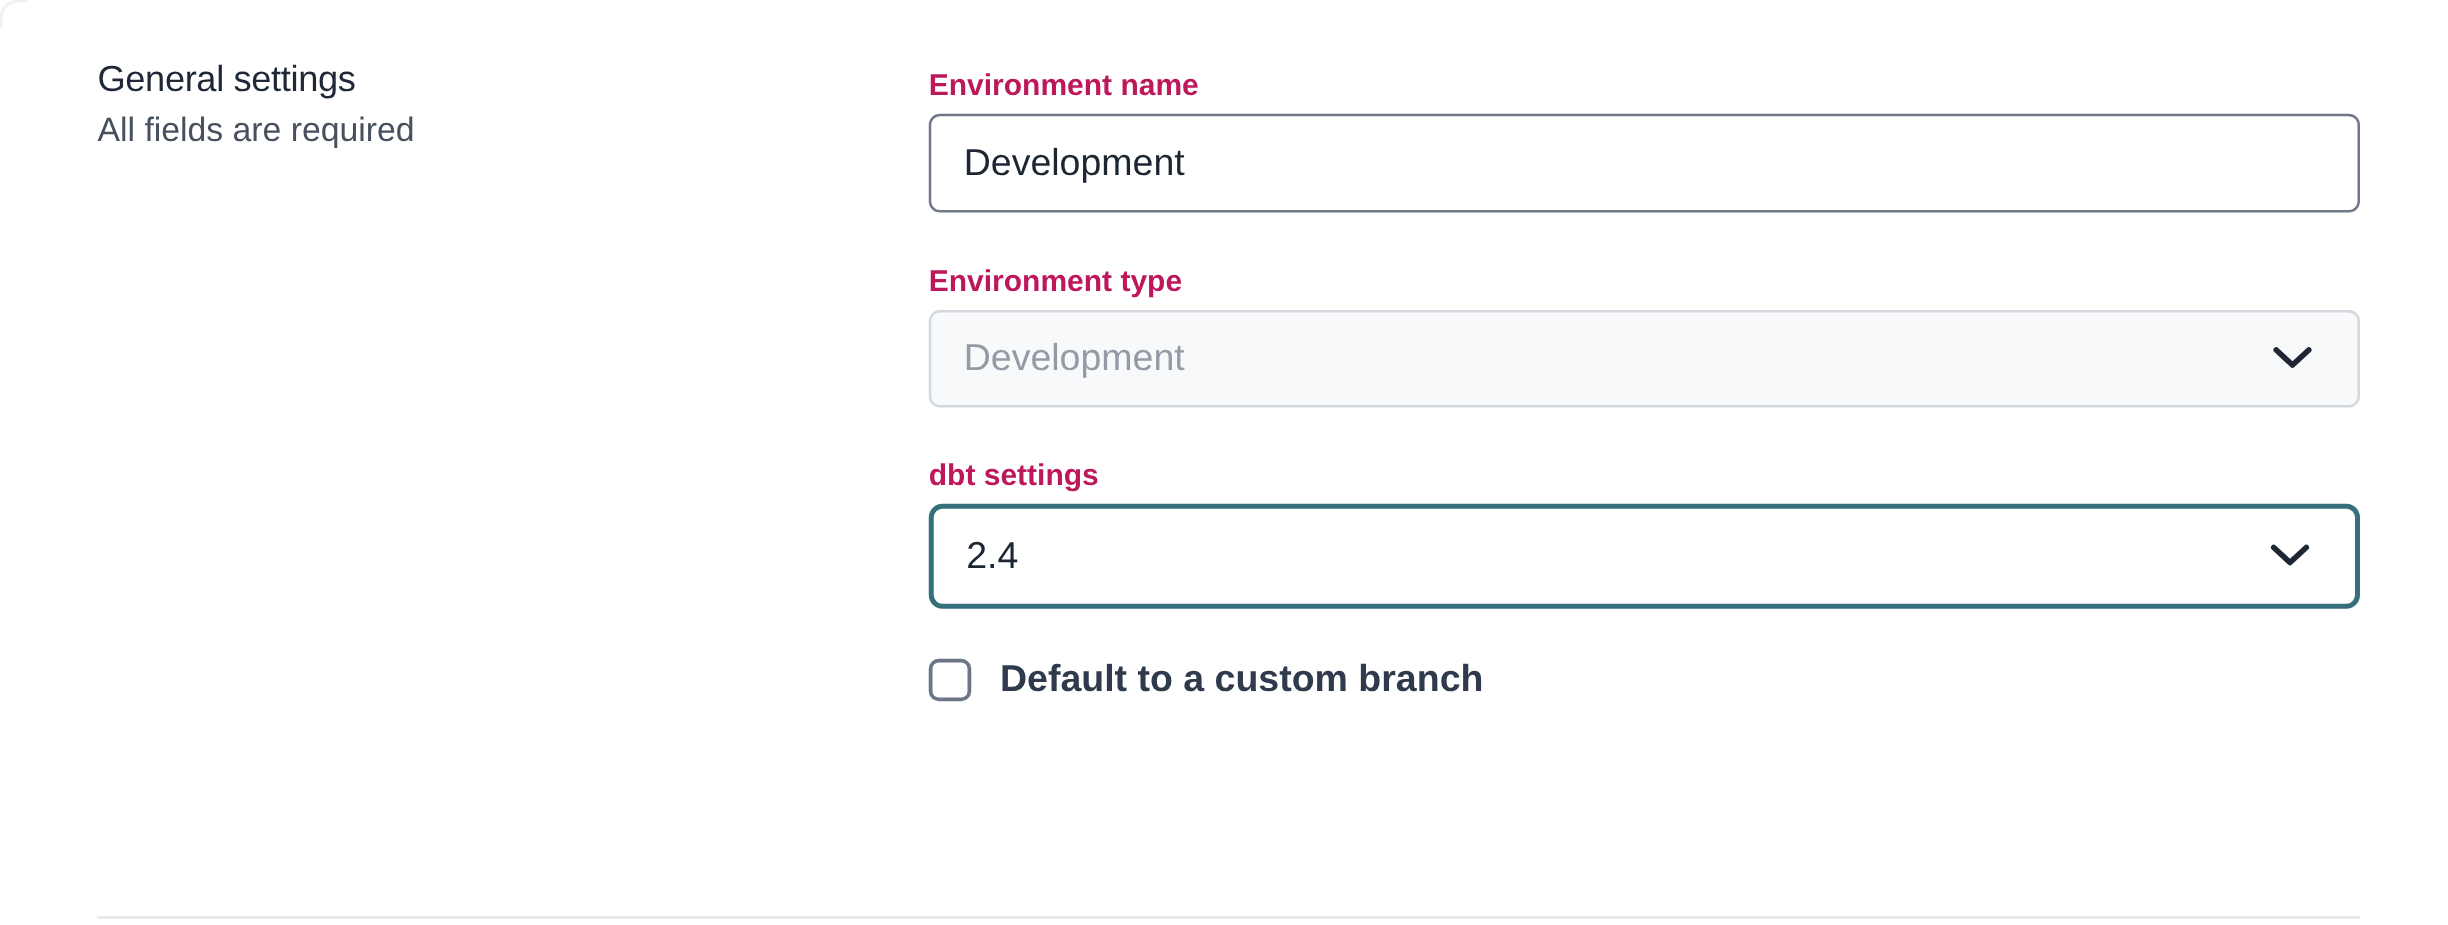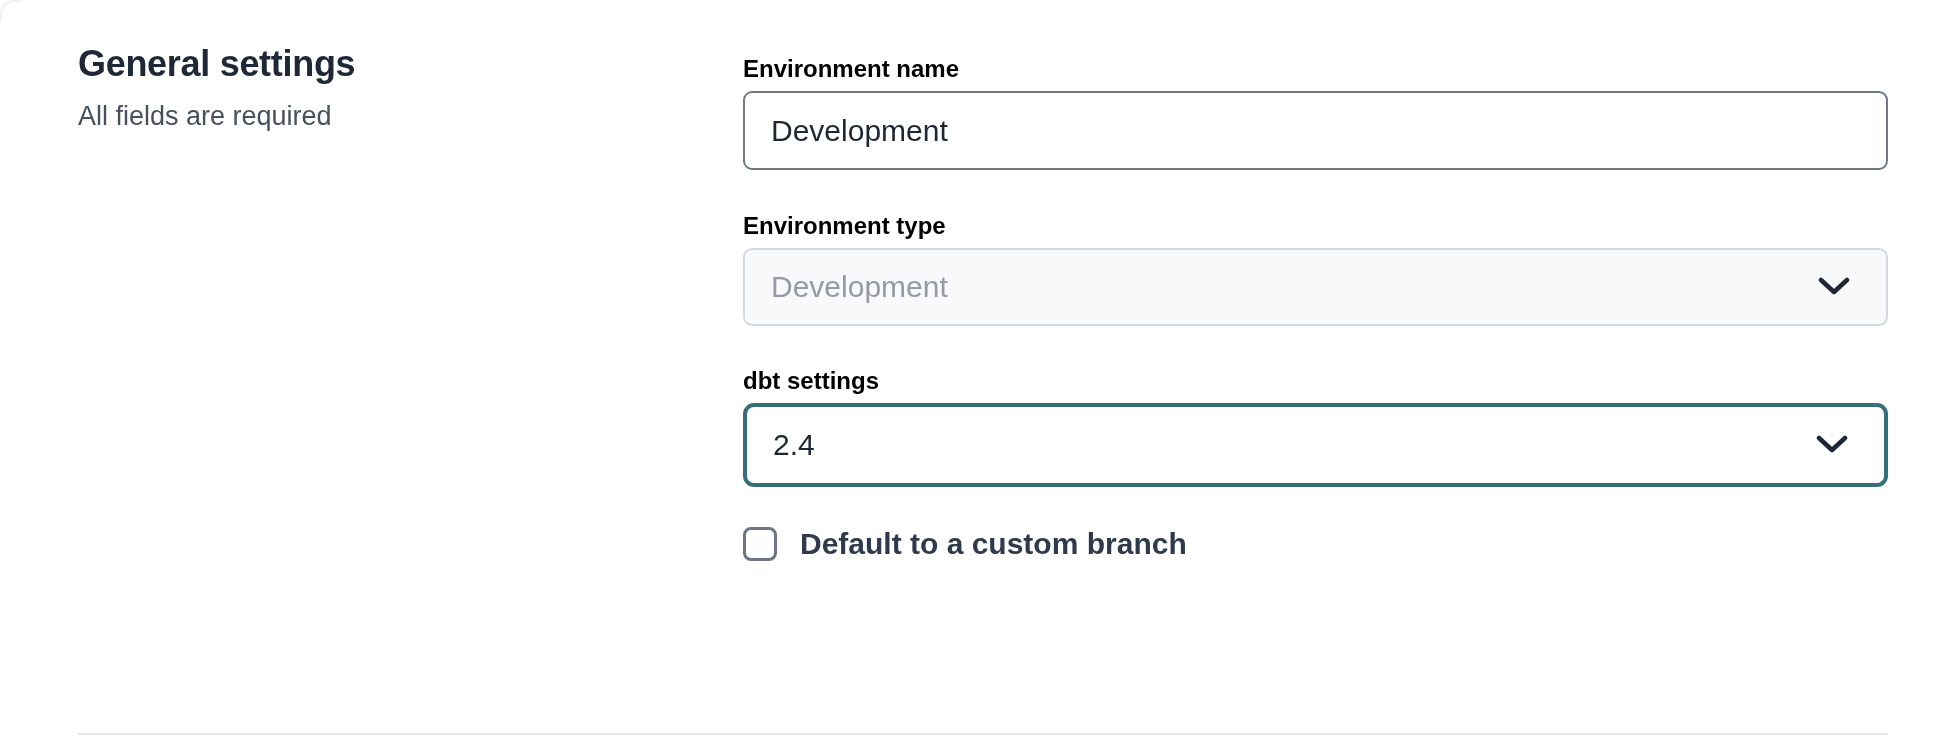--- a/index.html
+++ b/index.html
@@ -14,34 +14,34 @@
     position: absolute; top: 0; left: 0;
     width: 22px; height: 22px;
     border-top: 2px solid #f0f0f1;
     border-left: 2px solid #f0f0f1;
     border-top-left-radius: 14px;
   }
   .intro-col {
     position: absolute; left: 78px; top: 40px; width: 560px;
   }
   .page-title {
-    font-size: 36px; font-weight: 700; color: #1e2836;
+    font-size: 29px; font-weight: 400; color: #1e2836;
     letter-spacing: -0.3px; line-height: 48px;
   }
   .page-subtitle {
-    margin-top: 12px;
+    margin-top: 0;
     font-size: 27px; font-weight: 400; color: #46505e;
     line-height: 32px;
   }
   .form-col {
     position: absolute; left: 743px; top: 55px; width: 1145px;
   }
   .field-label {
     display: block;
-    font-size: 24px; font-weight: 700; color: #000000;
+    font-size: 24px; font-weight: 700; color: #be185d;
     line-height: 28px;
     margin-bottom: 8px;
   }
   .text-input {
     width: 1145px; height: 79px;
     border: 2px solid #6f7888;
     border-radius: 9px;
     background: #ffffff;
     padding: 0 26px;
     font-family: "Liberation Sans", "DejaVu Sans", sans-serif;

